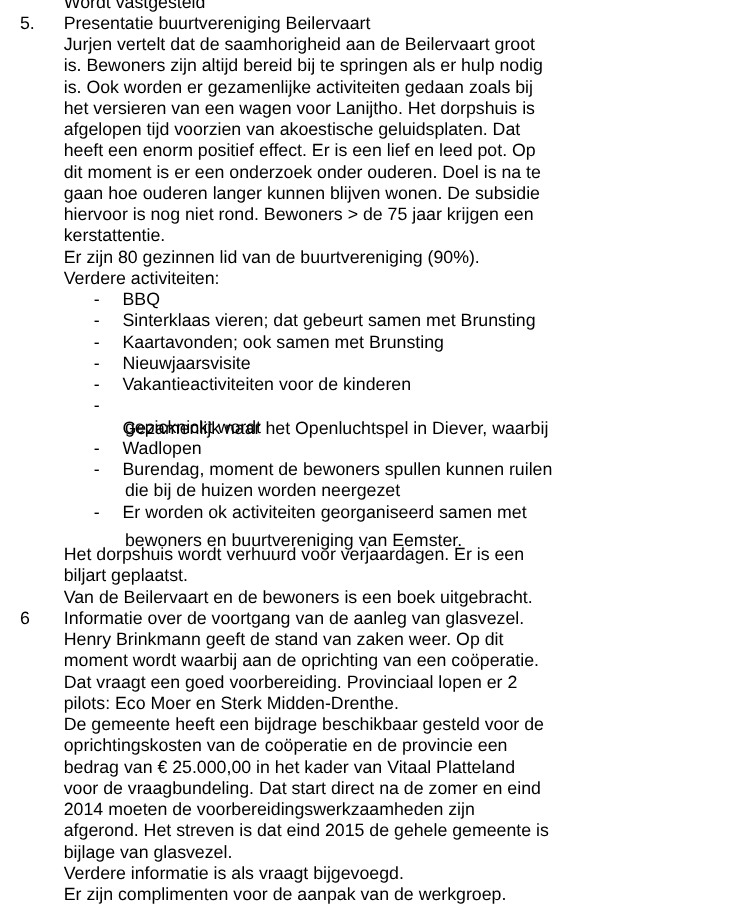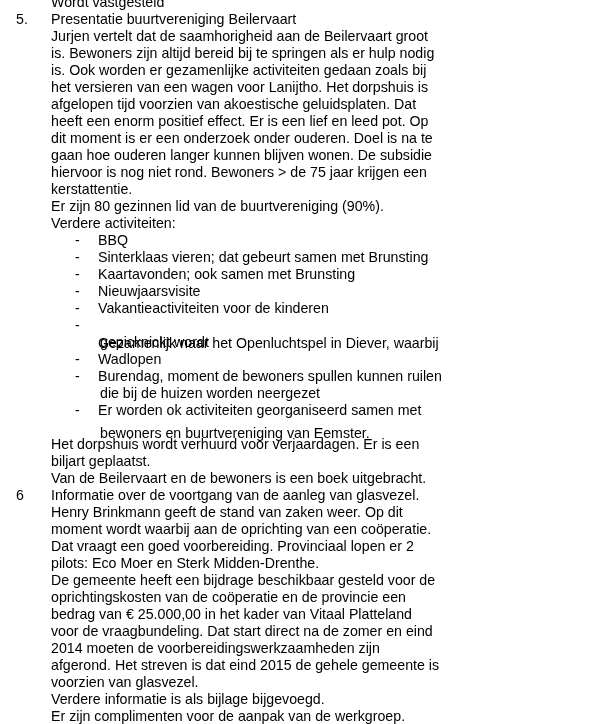--- a/index.html
+++ b/index.html
@@ -99,18 +99,18 @@
       <div class="line txt" style="top:510px">Henry Brinkmann geeft de stand van zaken weer. Op dit</div>
       <div class="line txt" style="top:527px">moment wordt waarbij aan de oprichting van een coöperatie.</div>
       <div class="line txt" style="top:544px">Dat vraagt een goed voorbereiding.  Provinciaal lopen er 2</div>
       <div class="line txt" style="top:561px">pilots: Eco Moer en Sterk Midden-Drenthe.</div>
       <div class="line txt" style="top:578px">De gemeente heeft een bijdrage  beschikbaar gesteld voor de</div>
       <div class="line txt" style="top:595px">oprichtingskosten van de coöperatie en de provincie een</div>
       <div class="line txt" style="top:612px">bedrag van € 25.000,00 in het kader van Vitaal Platteland</div>
       <div class="line txt" style="top:629px">voor de vraagbundeling.  Dat start direct na de zomer en eind</div>
       <div class="line txt" style="top:646px">2014 moeten de voorbereidingswerkzaamheden  zijn</div>
       <div class="line txt" style="top:663px">afgerond. Het streven is dat eind 2015 de gehele gemeente is</div>
-      <div class="line txt" style="top:680px">voorzien van glasvezel.</div>
-      <div class="line txt" style="top:697px">Verdere informatie is als bijlage  bijgevoegd.</div>
+      <div class="line txt" style="top:680px">bijlage van glasvezel.</div>
+      <div class="line txt" style="top:697px">Verdere informatie is als vraagt  bijgevoegd.</div>
       <div class="line txt" style="top:714px">Er zijn complimenten voor de aanpak van de werkgroep.</div>
     </div>
   </div>
 </div>
 
 </body></html>

